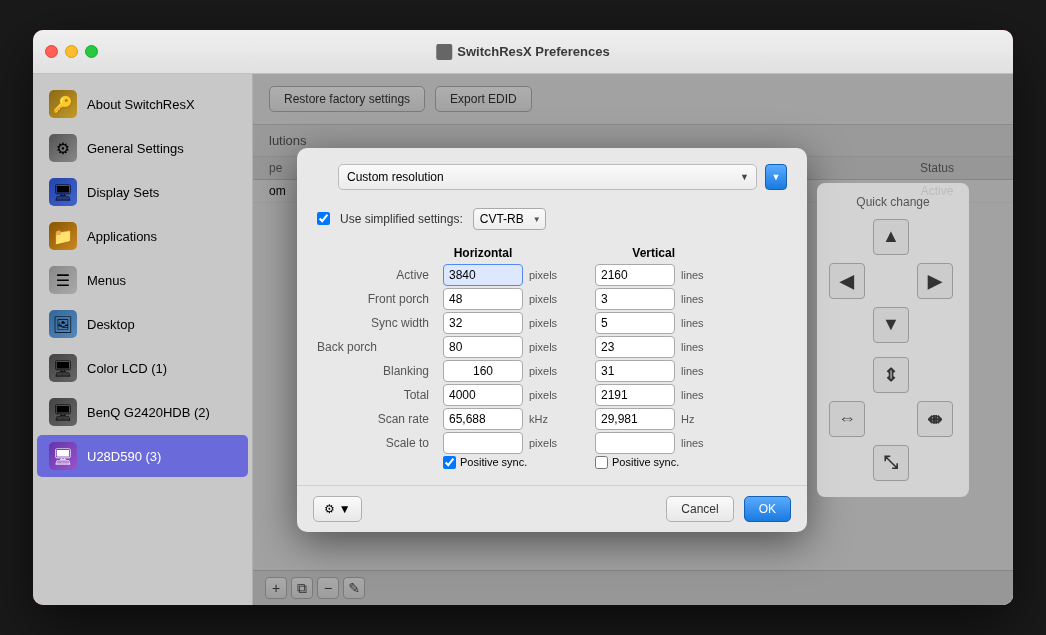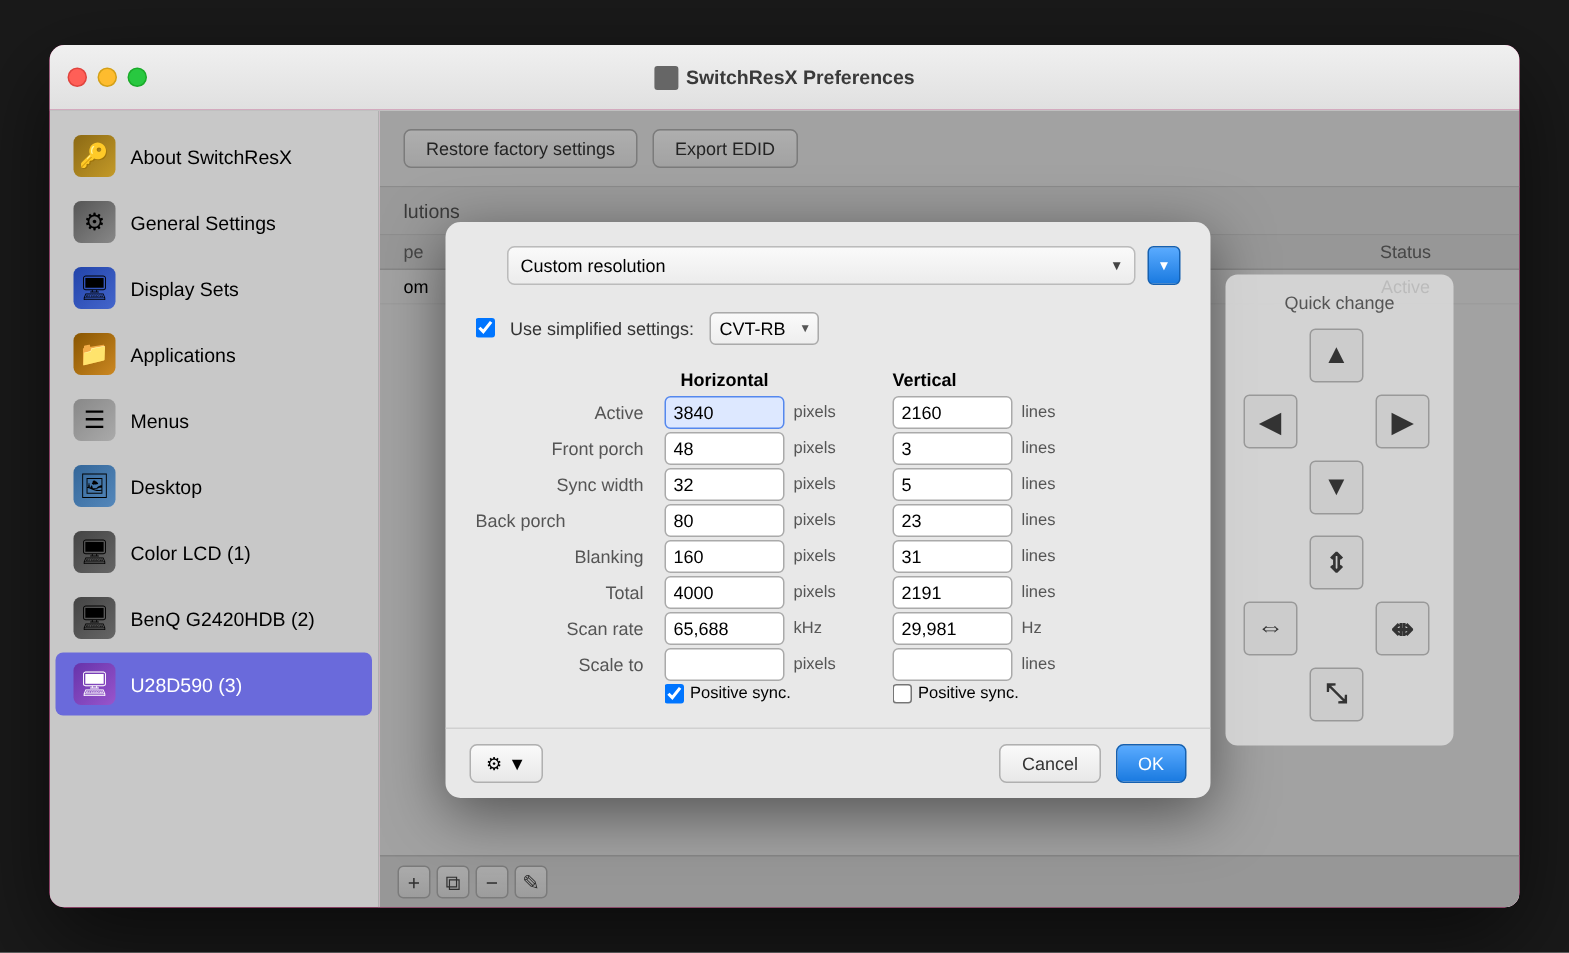--- a/index.html
+++ b/index.html
@@ -482,21 +482,21 @@
               </div>
             </div>
 
 
             <div>
 
               <div style="display:grid; grid-template-columns:120px 80px 60px 80px 50px; gap:3px 6px; margin-bottom:4px; font-size:12px; font-weight:700;">
                 <div></div>
                 <div style="text-align:center;">Horizontal</div>
                 <div></div>
-                <div style="text-align:left;">Vertical</div>
+                <div style="text-align:right;">Vertical</div>
                 <div></div>
               </div>
 
               <div id="timing-rows">
                   <div style="display: grid; grid-template-columns: 120px 80px 60px 80px 50px; gap: 3px 6px; align-items: center; margin-bottom: 2px;">
     <div style="text-align:right; padding-right:8px; font-size:12px; color:#555;">Active</div>
     <input type="text" value="3840" style="height: 22px; border-radius: 4px; border: 1px solid rgb(85, 136, 238); background: rgb(221, 232, 255); padding: 0px 5px; font-size: 12px; width: 100%;">
     <span style="font-size:11px; color:#555;">pixels</span>
     <input type="text" value="2160" style="height: 22px; border-radius: 4px; border: 1px solid rgb(170, 170, 170); background: rgb(255, 255, 255); padding: 0px 5px; font-size: 12px; width: 100%;">
     <span style="font-size:11px; color:#555;">lines</span>
@@ -517,21 +517,21 @@
   </div>
                   <div style="display: grid; grid-template-columns: 120px 80px 60px 80px 50px; gap: 3px 6px; align-items: center; margin-bottom: 2px;">
     <div style="padding-right:8px; font-size:12px; color:#555;">Back porch</div>
     <input type="text" value="80" style="height: 22px; border-radius: 4px; border: 1px solid rgb(170, 170, 170); background: rgb(255, 255, 255); padding: 0px 5px; font-size: 12px; width: 100%;">
     <span style="font-size:11px; color:#555;">pixels</span>
     <input type="text" value="23" style="height: 22px; border-radius: 4px; border: 1px solid rgb(170, 170, 170); background: rgb(255, 255, 255); padding: 0px 5px; font-size: 12px; width: 100%;">
     <span style="font-size:11px; color:#555;">lines</span>
   </div>
                   <div style="display: grid; grid-template-columns: 120px 80px 60px 80px 50px; gap: 3px 6px; align-items: center; margin-bottom: 2px;">
     <div style="text-align:right; padding-right:8px; font-size:12px; color:#555;">Blanking</div>
-    <input type="text" value="160" style="height: 22px; border-radius: 4px; border: 1px solid rgb(170, 170, 170); background: rgb(255, 255, 255); padding: 0px 5px; font-size: 12px; width: 100%;">
+    <input type="text" value="160" style="height: 22px; border-radius: 4px; border: 1px solid rgb(170, 170, 170); background: rgb(255, 255, 255); padding: 0px 5px; font-size: 12px; width: 100%; text-align: center;">
     <span style="font-size:11px; color:#555;">pixels</span>
     <input type="text" value="31" style="height: 22px; border-radius: 4px; border: 1px solid rgb(170, 170, 170); background: rgb(255, 255, 255); padding: 0px 5px; font-size: 12px; width: 100%;">
     <span style="font-size:11px; color:#555;">lines</span>
   </div>
                   <div style="display: grid; grid-template-columns: 120px 80px 60px 80px 50px; gap: 3px 6px; align-items: center; margin-bottom: 2px;">
     <div style="text-align:right; padding-right:8px; font-size:12px; color:#555;">Total</div>
     <input type="text" value="4000" style="height: 22px; border-radius: 4px; border: 1px solid rgb(170, 170, 170); background: rgb(255, 255, 255); padding: 0px 5px; font-size: 12px; width: 100%;">
     <span style="font-size:11px; color:#555;">pixels</span>
     <input type="text" value="2191" style="height: 22px; border-radius: 4px; border: 1px solid rgb(170, 170, 170); background: rgb(255, 255, 255); padding: 0px 5px; font-size: 12px; width: 100%;">
     <span style="font-size:11px; color:#555;">lines</span>

